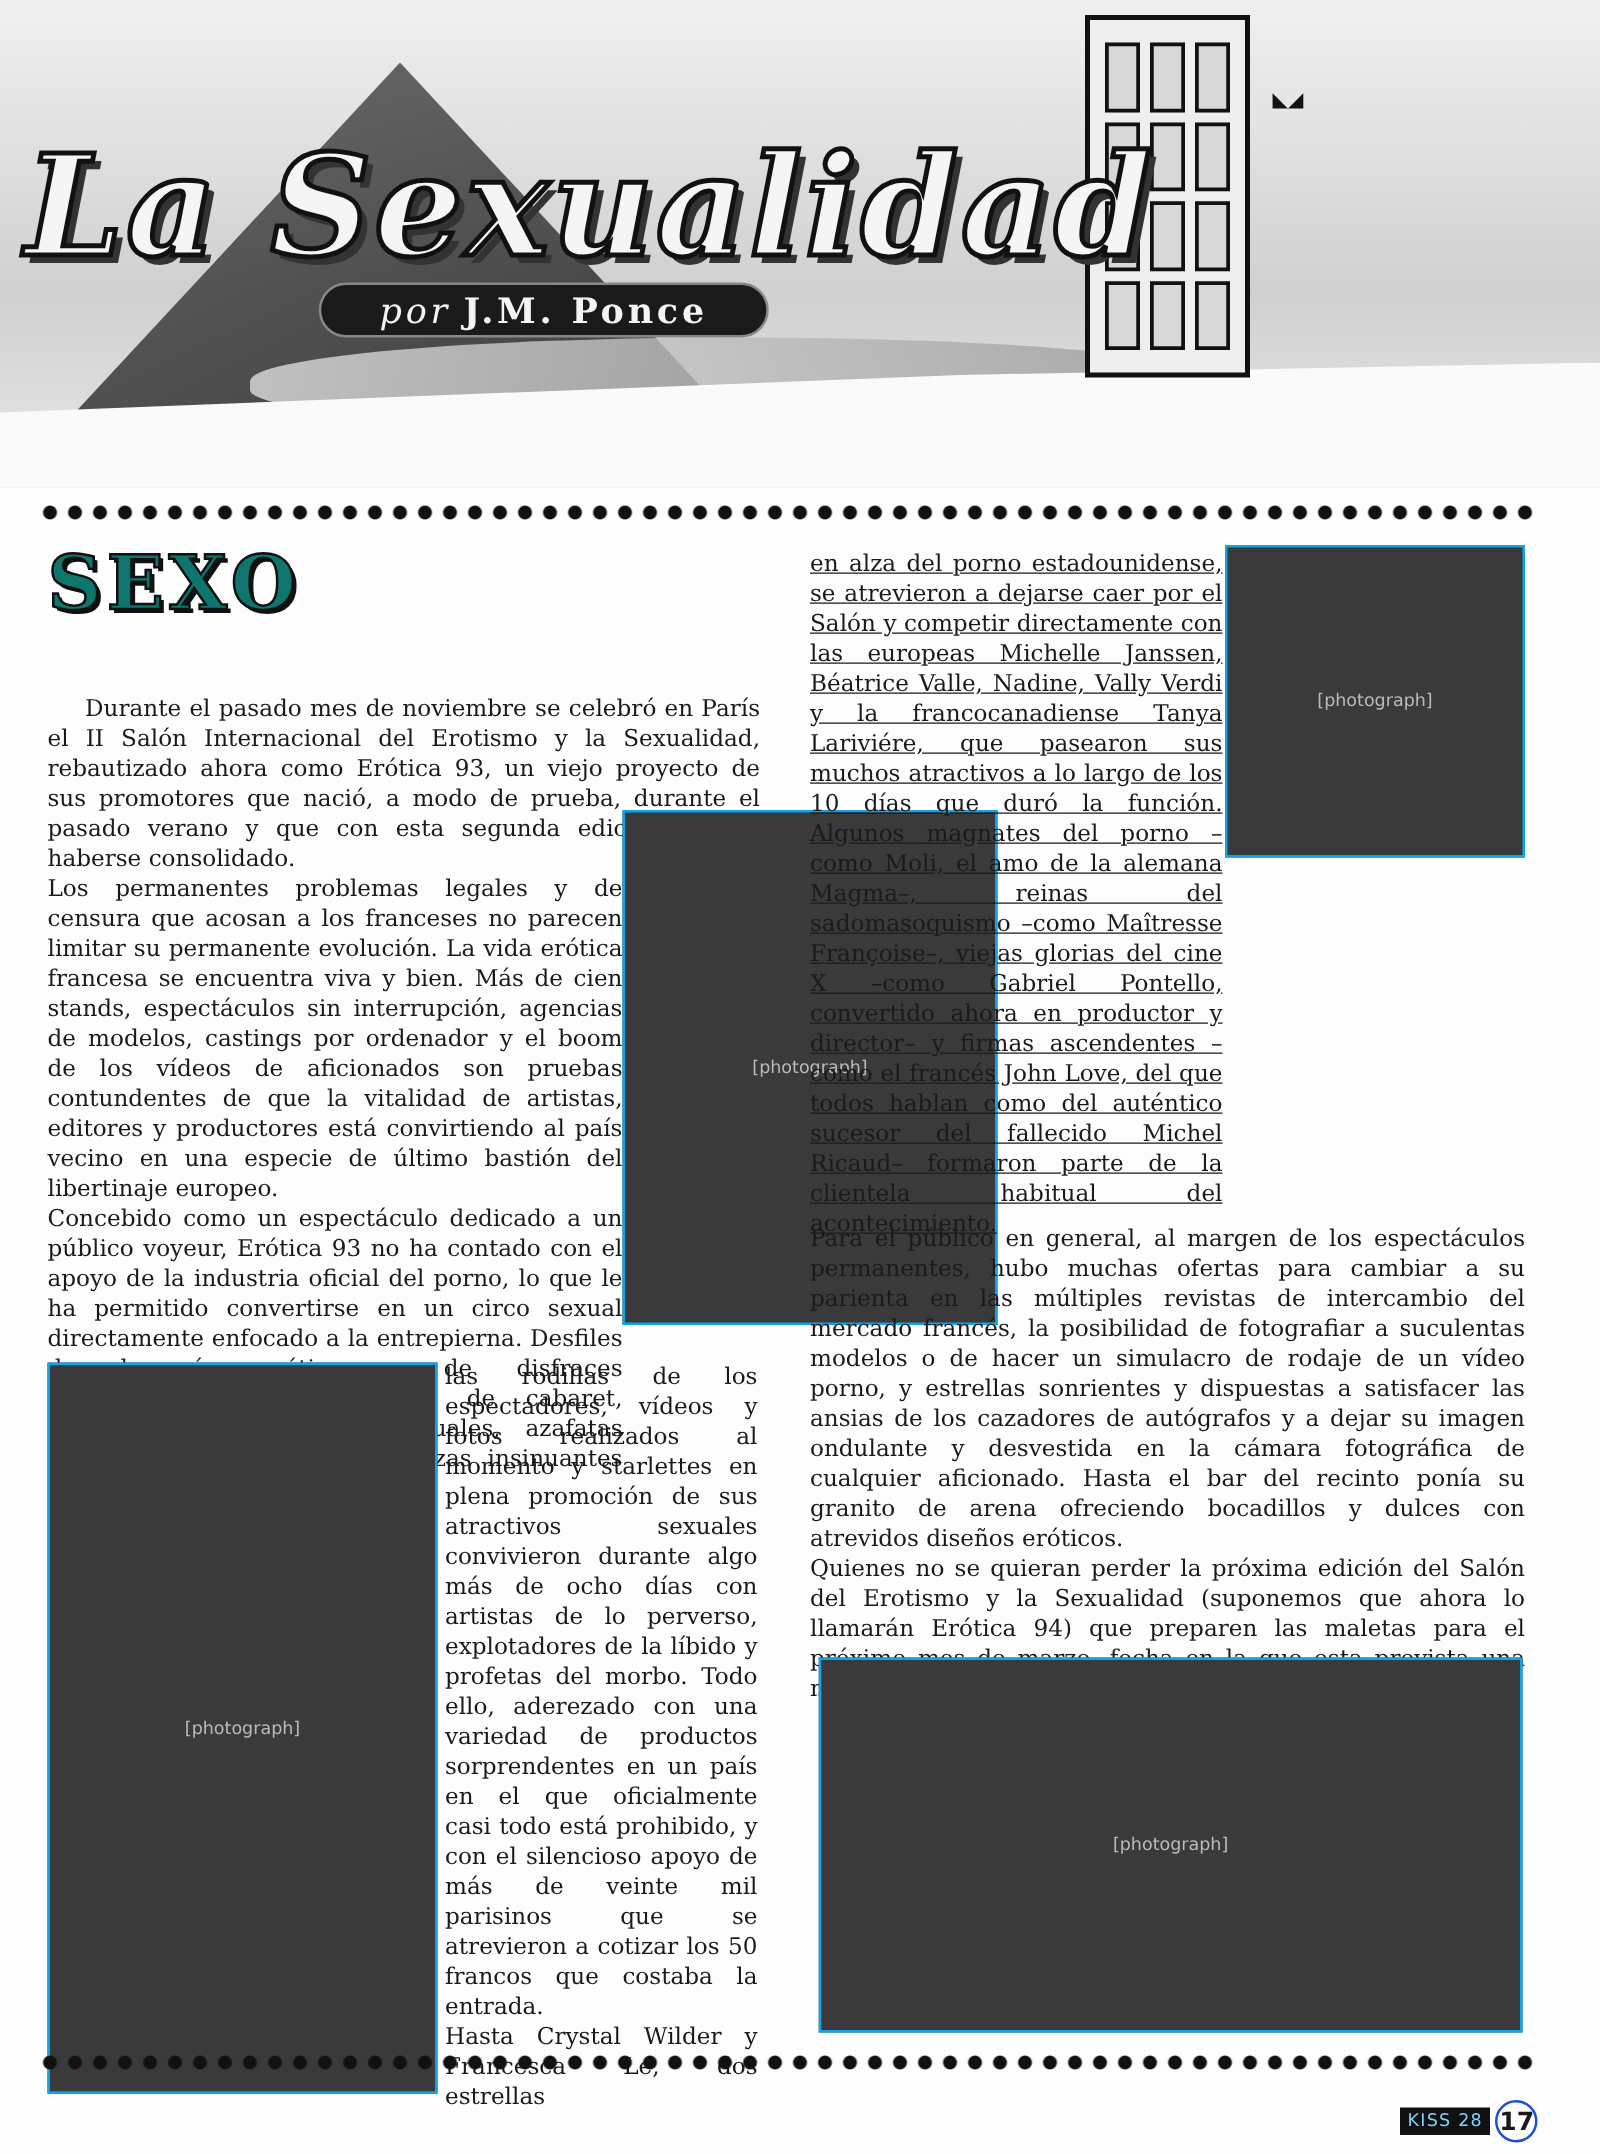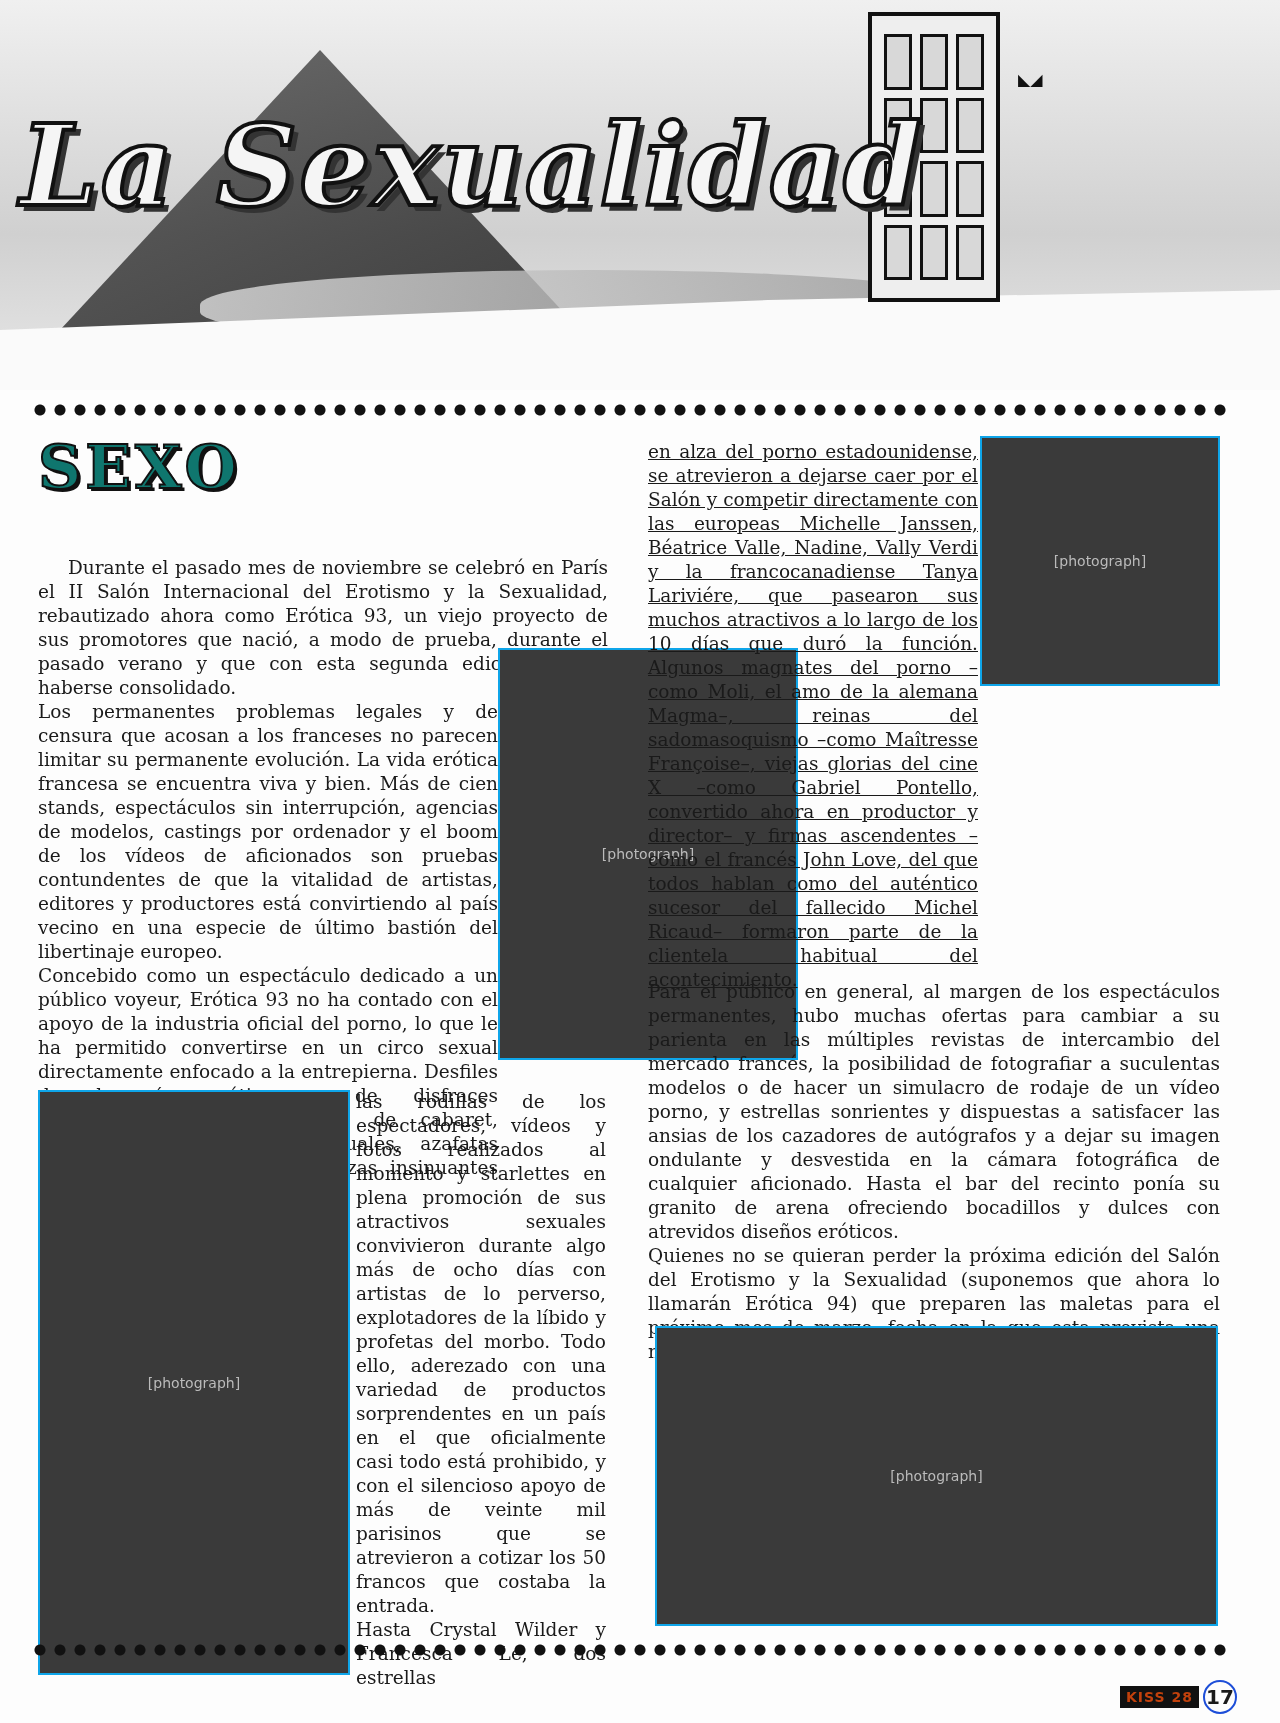--- a/index.html
+++ b/index.html
@@ -81,22 +81,22 @@
     position: absolute; background: #3a3a3a; border: 2px solid #0ea5e9;
     display: flex; align-items: center; justify-content: center;
     color: #bbb; font-family: "DejaVu Sans", sans-serif; font-size: 14px;
     text-align: center;
   }
   .footer-logo {
     position: absolute; left: 1120px; top: 1680px;
     display: flex; align-items: center;
   }
   .kiss {
-    background: #111; color: #c2410c; font-family: "DejaVu Sans", sans-serif;
-    font-weight: bold; font-size: 14px; padding: 3px 6px; letter-spacing: 1px;
+    background: #111; color: #7dd3fc; font-family: "DejaVu Sans", sans-serif;
+    font-weight: normal; font-size: 14px; padding: 3px 6px; letter-spacing: 1px;
   }
   .pagenum {
     width: 34px; height: 34px; border: 2px solid #1d4ed8; border-radius: 50%;
     display: flex; align-items: center; justify-content: center;
     font-family: "DejaVu Sans", sans-serif; font-size: 20px; margin-left: 4px; font-weight: bold;
   }
 </style>
 </head>
 <body>
 
@@ -113,20 +113,24 @@
       <div></div>
     <div></div>
       <div></div>
       <div></div>
     <div></div>
       <div></div>
       <div></div>
   </div>
   <div class="eyes">◣◢</div>
   <div class="title">La Sexualidad</div>
+  <div class="byline">
+    <span class="por">por</span>
+    <span>J.M. Ponce</span>
+  </div>
 </div>
 
 <div class="dots" style="top:400px;"></div>
 
 <div class="article-head">
   <div class="sexo">SEXO</div>
 </div>
 
 <div class="text-block" style="left:38px; top:556px; width:570px;">
   <p class="indent">Durante el pasado mes de noviembre se celebró en París el II Salón Internacional del Erotismo y la Sexualidad, rebautizado ahora como Erótica 93, un viejo proyecto de sus promotores que nació, a modo de prueba, durante el pasado verano y que con esta segunda edición parece haberse consolidado.</p>

